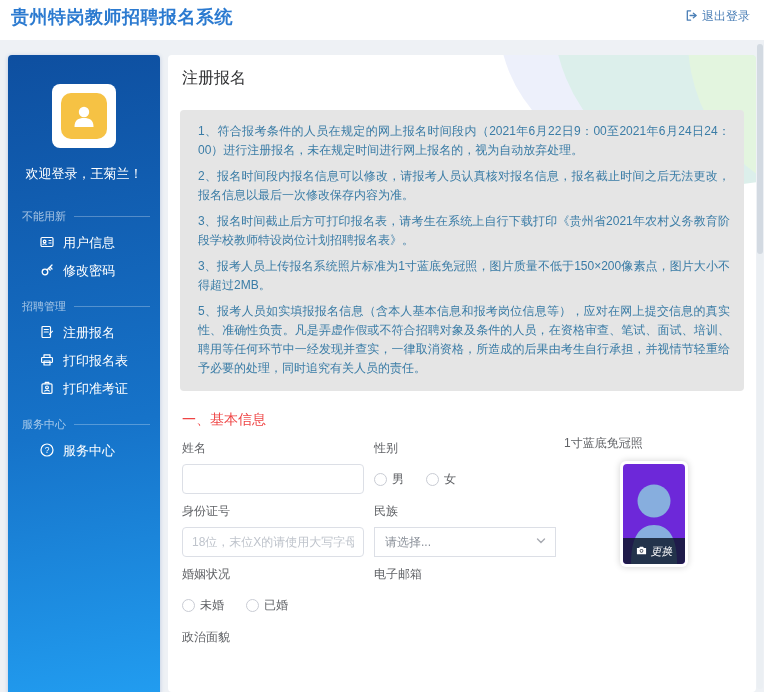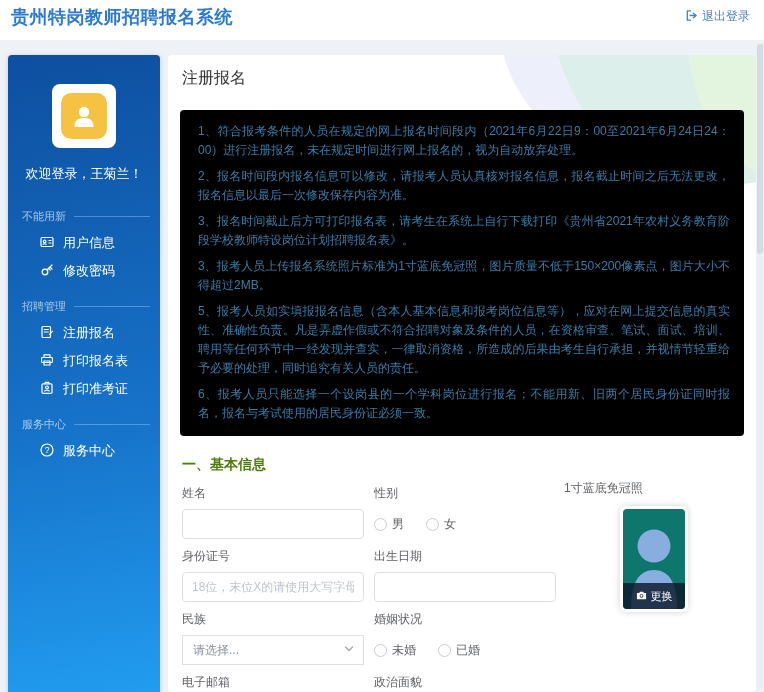--- a/index.html
+++ b/index.html
@@ -52,28 +52,28 @@
   }
   .deco { position:absolute; border-radius:50%; }
   .deco-lavender { left:330px; top:-190px; width:300px; height:300px; background:#edf0fb; }
   .deco-teal     { left:385px; top:-215px; width:345px; height:345px; background:#dcefeb; }
   .deco-green    { left:520px; top:-180px; width:330px; height:330px; background:#e3f5df; }
 
   .main-title { position:relative; z-index:1; margin:13px 0 0 14px; font-size:16px; color:#303133; }
 
   .notice-box {
     position:relative; z-index:1; margin:21px 12px 0 12px;
-    background:#000000; border-radius:4px; padding:12px 14px 6px 18px;
+    background:#e5e5e5; border-radius:4px; padding:12px 14px 6px 18px;
   }
   .notice-box p {
     margin:0 0 7px; font-size:12px; line-height:19px; color:#3a7ca6; text-align:justify;
   }
 
   .form-section { position:relative; z-index:1; margin:20px 12px 0 14px; }
-  .section-title { font-size:14px; font-weight:bold; color:#4d7c0f; margin:0 0 11px; }
+  .section-title { font-size:14px; font-weight:normal; color:#ef4444; margin:0 0 11px; }
   .form-grid { display:grid; grid-template-columns:182px 182px; column-gap:10px; }
   .field { margin-bottom:9px; }
   .field-label { display:block; font-size:12px; color:#606266; margin-bottom:7px; }
   .text-input {
     width:100%; height:30px; border:1px solid #dcdfe6; border-radius:4px;
     padding:0 9px; font-size:12px; color:#606266; background:#ffffff; outline:none;
   }
   .text-input::placeholder { color:#bfc4cc; }
   .radio-row { display:flex; align-items:center; gap:22px; height:30px; }
   .radio-opt { display:flex; align-items:center; gap:5px; font-size:12px; color:#606266; cursor:pointer; }
@@ -86,22 +86,22 @@
   .select-box svg { width:10px; height:10px; }
 
   
   .photo-area { position:absolute; left:382px; top:22px; width:170px; }
   .photo-label { font-size:12px; color:#606266; }
   .photo-card {
     position:relative; margin:9px 0 0 56px; width:68px; padding:3px;
     background:#ffffff; border-radius:6px; box-shadow:0 0 7px rgba(0,0,0,0.18);
   }
   .photo {
-    position:relative; width:62px; height:100px; background:#0f766e;
-    border-radius:4px; overflow:hidden;
+    position:relative; width:62px; height:100px; background:#6d28d9;
+    border-radius:4px; overflow:hidden;font-style:italic;
   }
   .photo-overlay {
     position:absolute; bottom:0; left:0; right:0; height:26px;
     background:rgba(13,25,43,0.82); display:flex; align-items:center; justify-content:center;
     gap:4px; color:#ffffff; font-size:11px; cursor:pointer;
   }
   .photo-overlay svg { width:11px; height:11px; }
 
   .scrollbar-track {
     position:absolute; right:1px; top:44px; bottom:3px; width:6px;
@@ -215,21 +215,20 @@
   <div class="deco deco-green"></div>
 
   <div class="main-title">注册报名</div>
 
   <div class="notice-box">
     <p>1、符合报考条件的人员在规定的网上报名时间段内（2021年6月22日9：00至2021年6月24日24：00）进行注册报名，未在规定时间进行网上报名的，视为自动放弃处理。</p>
     <p>2、报名时间段内报名信息可以修改，请报考人员认真核对报名信息，报名截止时间之后无法更改，报名信息以最后一次修改保存内容为准。</p>
     <p>3、报名时间截止后方可打印报名表，请考生在系统上自行下载打印《贵州省2021年农村义务教育阶段学校教师特设岗位计划招聘报名表》。</p>
     <p>3、报考人员上传报名系统照片标准为1寸蓝底免冠照，图片质量不低于150×200像素点，图片大小不得超过2MB。</p>
     <p>5、报考人员如实填报报名信息（含本人基本信息和报考岗位信息等），应对在网上提交信息的真实性、准确性负责。凡是弄虚作假或不符合招聘对象及条件的人员，在资格审查、笔试、面试、培训、聘用等任何环节中一经发现并查实，一律取消资格，所造成的后果由考生自行承担，并视情节轻重给予必要的处理，同时追究有关人员的责任。</p>
-    <p>6、报考人员只能选择一个设岗县的一个学科岗位进行报名；不能用新、旧两个居民身份证同时报名，报名与考试使用的居民身份证必须一致。</p>
   </div>
 
   <div class="form-section">
     <div class="section-title">一、基本信息</div>
 
     <div class="form-grid">
 
       <div class="field">
         <span class="field-label">姓名</span>
         <input class="text-input" type="text" value="" style="">
@@ -244,24 +243,20 @@
           <span class="radio-opt">
             <span class="radio-circle"></span>
             <span>女</span>
           </span>
         </div>
       </div>
 
       <div class="field">
         <span class="field-label">身份证号</span>
         <input class="text-input" type="text" placeholder="18位，末位X的请使用大写字母X" style="">
-      </div>
-      <div class="field">
-        <span class="field-label">出生日期</span>
-        <input class="text-input" type="text" value="" style="">
       </div>
 
       <div class="field">
         <span class="field-label">民族</span>
         <div class="select-box">
           <span>请选择...</span>
           <span>
             <svg viewBox="0 0 10 10" fill="none" stroke="#a8abb2" stroke-width="1.4" stroke-linecap="round">
                 <path d="M1.5 3 L5 6.5 L8.5 3"></path>
               </svg>

